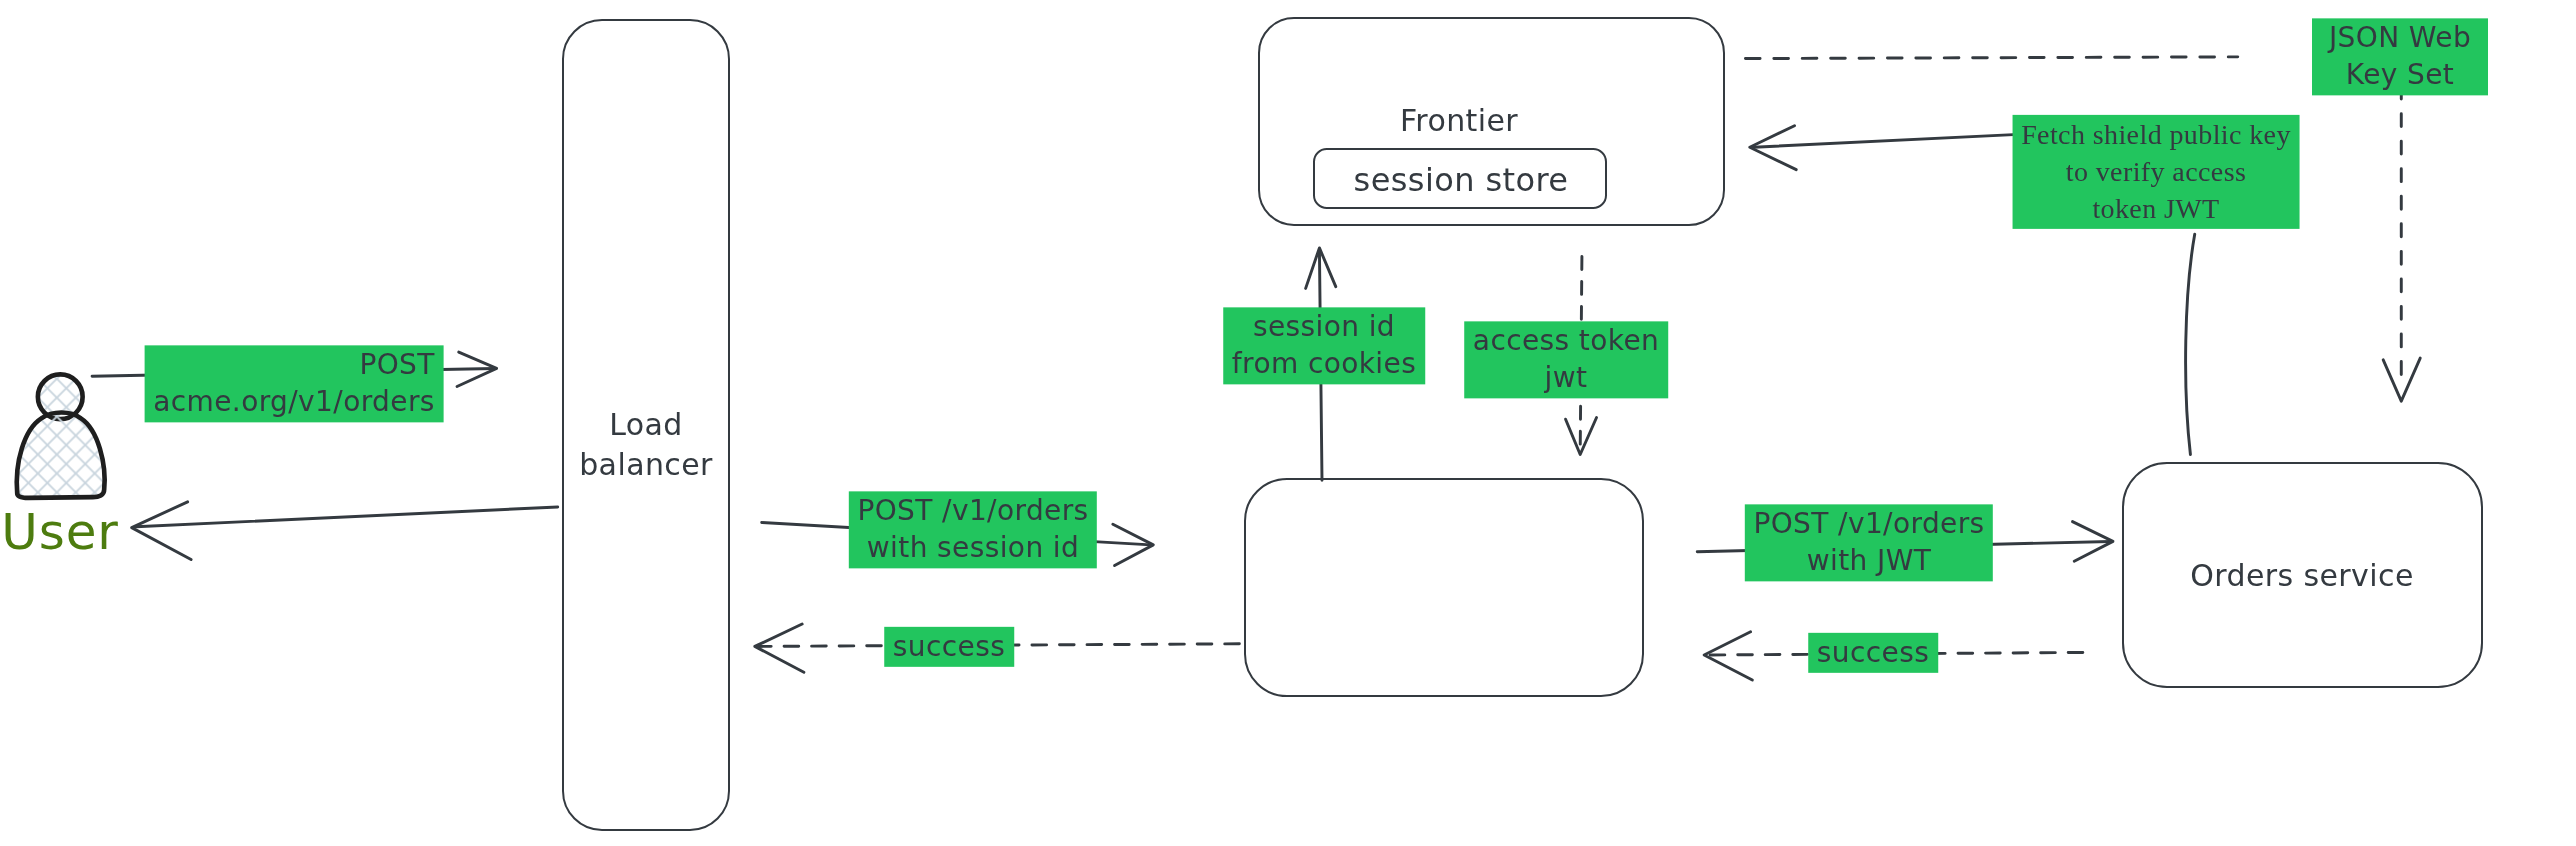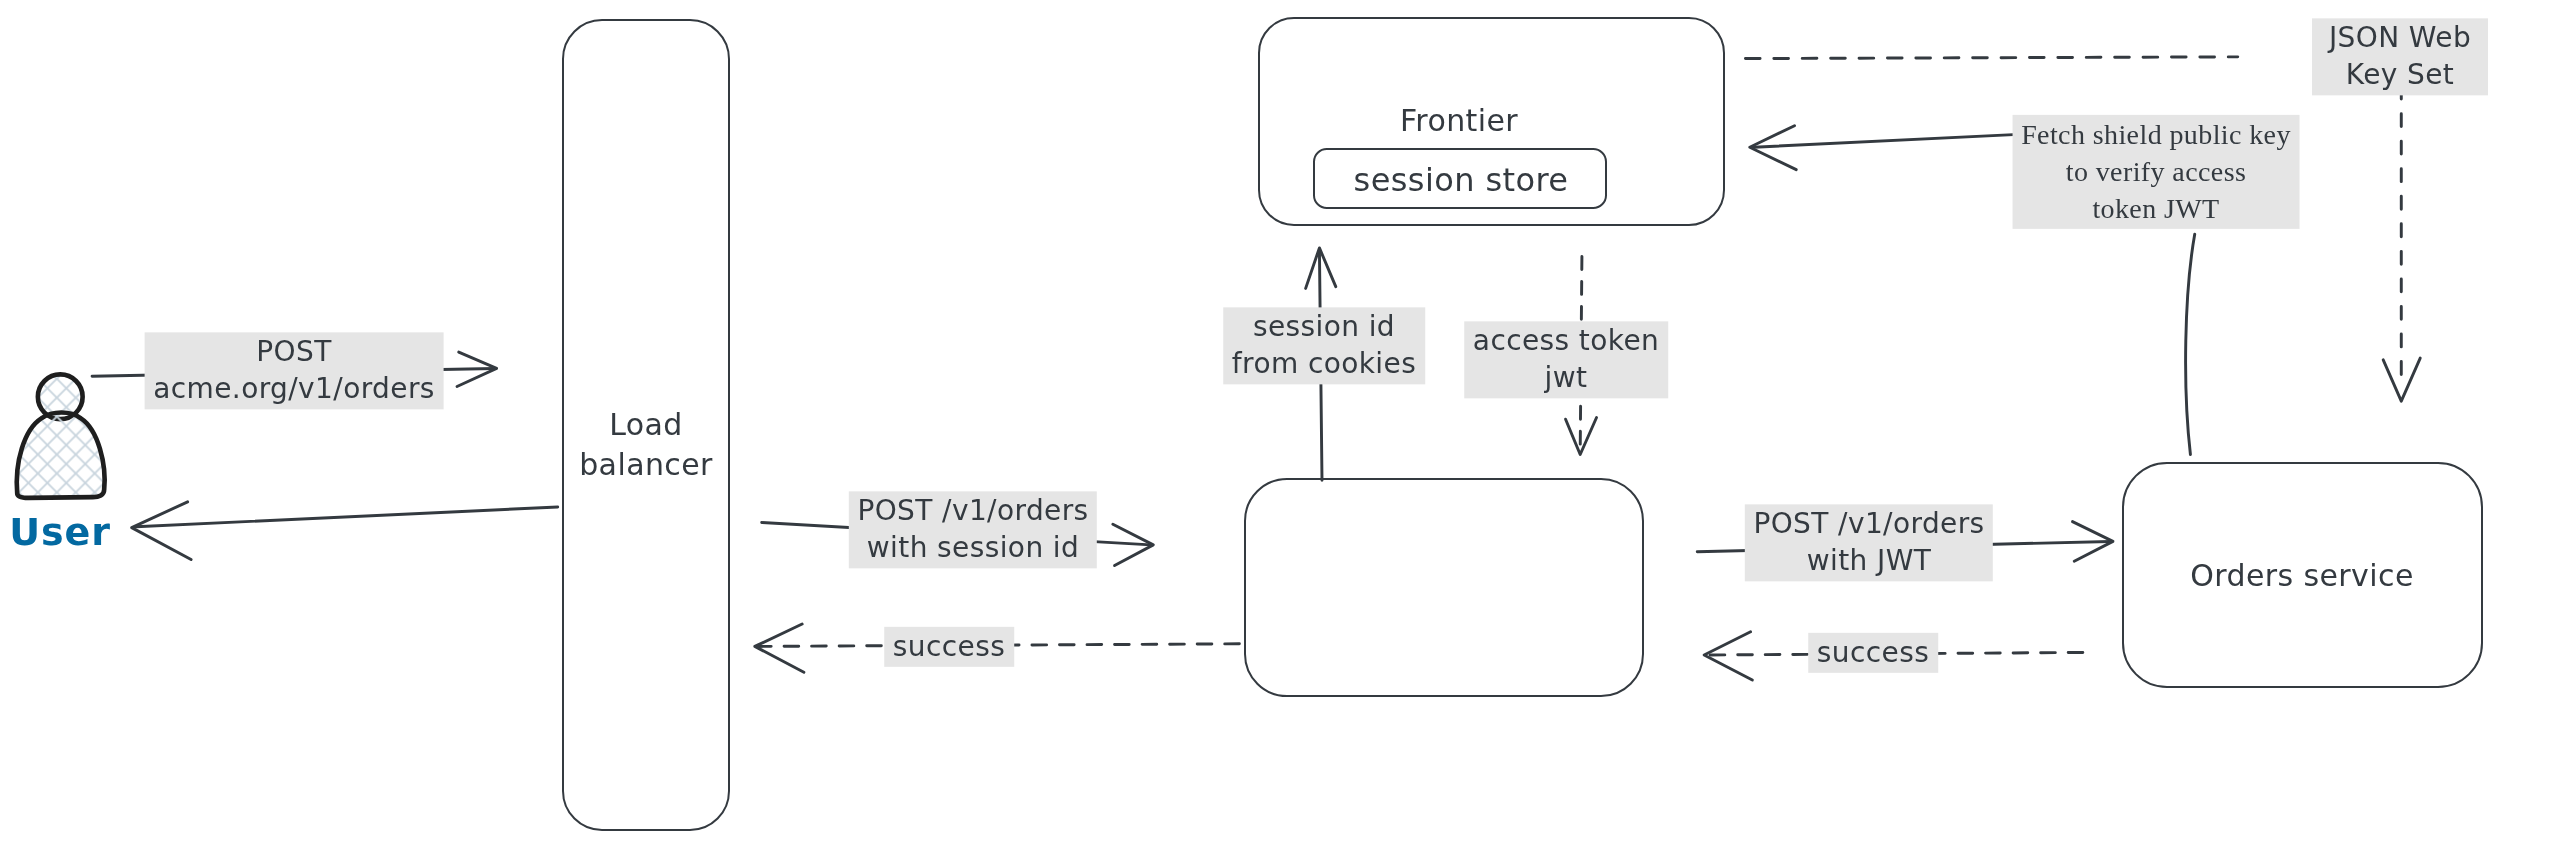--- a/index.html
+++ b/index.html
@@ -11,22 +11,22 @@
   .box{
     position:absolute;border:2.6px solid #343a40;background:transparent;
     box-sizing:border-box;
   }
   .lbl{
     position:absolute;transform:translate(-50%,-50%);
     white-space:pre-line;text-align:center;
     font-size:28px;line-height:1.32;letter-spacing:0.4px;color:#343a40;
   }
   .title{font-size:30px;}
-  .onln{background:#e5e5e5;padding:1.7px 8.6px;}
-  .userlbl{font-size:38px;font-weight:bold;color:#0369a1;letter-spacing:0.9px;}
+  .onln{background:#22c55e;padding:1.7px 8.6px;}
+  .userlbl{font-size:50px;font-weight:normal;color:#4d7c0f;letter-spacing:0.9px;}
 </style>
 </head>
 <body>
 
 <div id="canvas">
 
   <svg id="strokes" viewBox="0 0 2993 984">
     <defs>
       <pattern id="xhatch" patternUnits="userSpaceOnUse" width="22" height="22">
         <path d="M-2,-2 L24,24 M24,-2 L-2,24" stroke="#c9d5de" stroke-width="2.2" fill="none"></path>
@@ -112,21 +112,21 @@
   <div class="lbl title" style="left:646px;top:445px;">Load
 balancer</div>
 
   <div class="lbl title" style="left:1459px;top:121px;">Frontier</div>
 
   <div class="lbl" style="left:1461px;top:180px;font-size:32px;">session store</div>
 
 
   <div class="lbl title" style="left:2302px;top:576px;text-align:right;">Orders service</div>
 
-  <div class="lbl onln" style="left:294px;top:371px;">POST
+  <div class="lbl onln" style="left:294px;top:384px;text-align:right;">POST
 acme.org/v1/orders</div>
 
   <div class="lbl onln" style="left:973px;top:530px;">POST /v1/orders
 with session id</div>
 
   <div class="lbl onln" style="left:949px;top:647px;">success</div>
 
   <div class="lbl onln" style="left:1566px;top:360px;">access token
 jwt</div>
 

